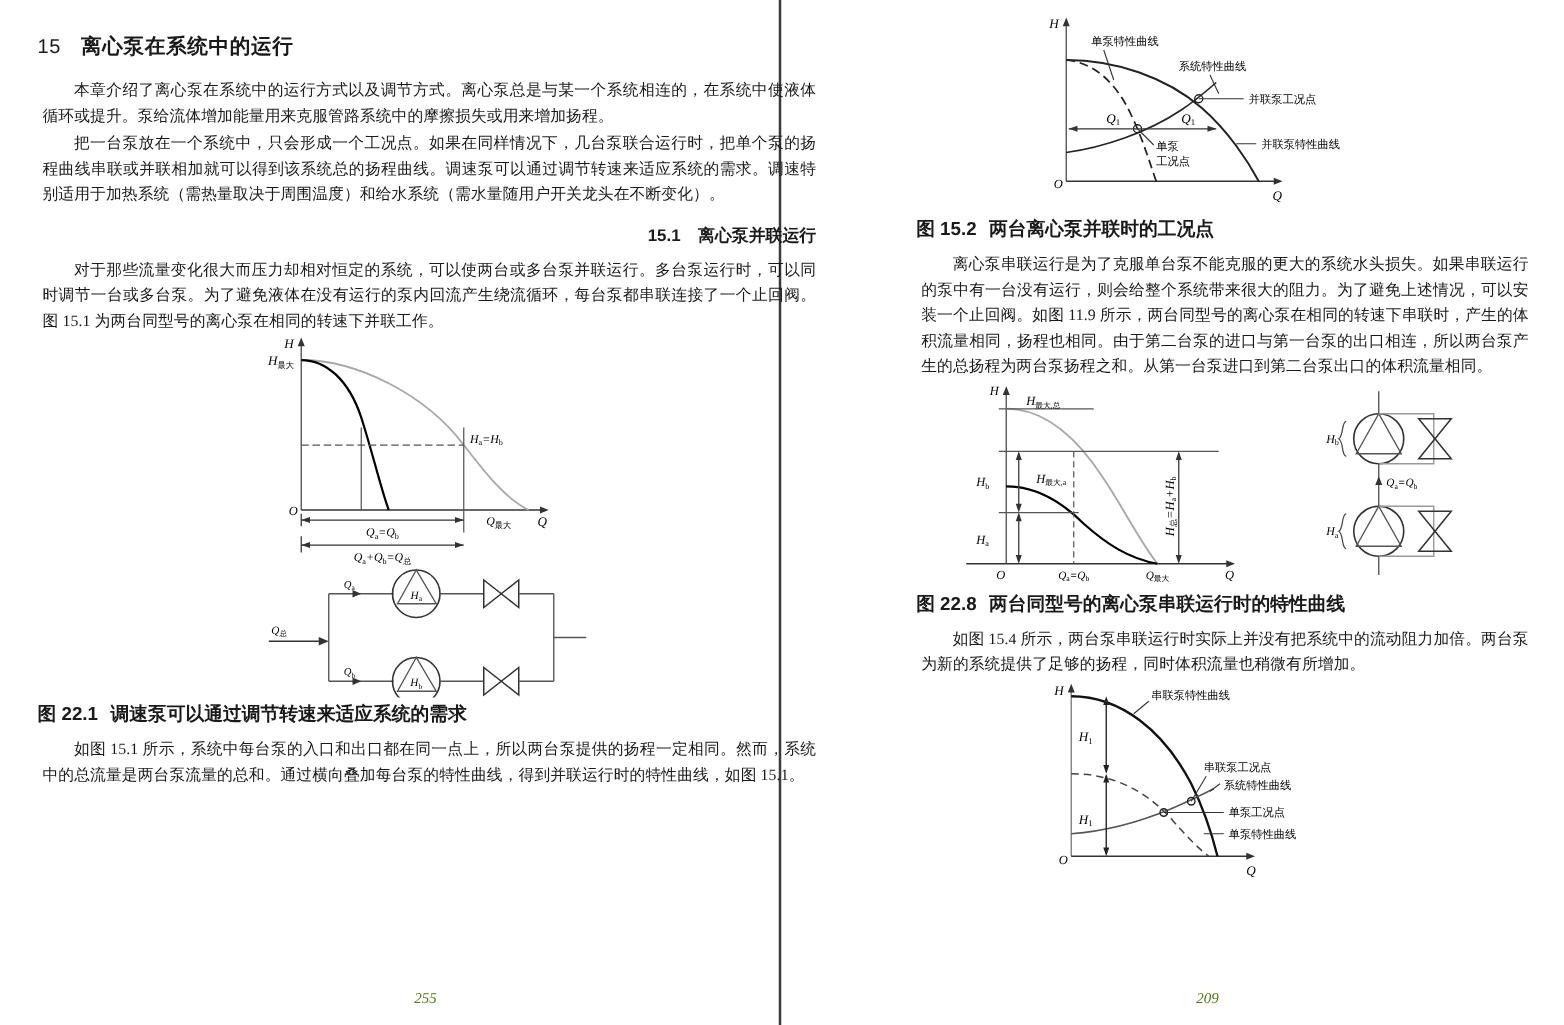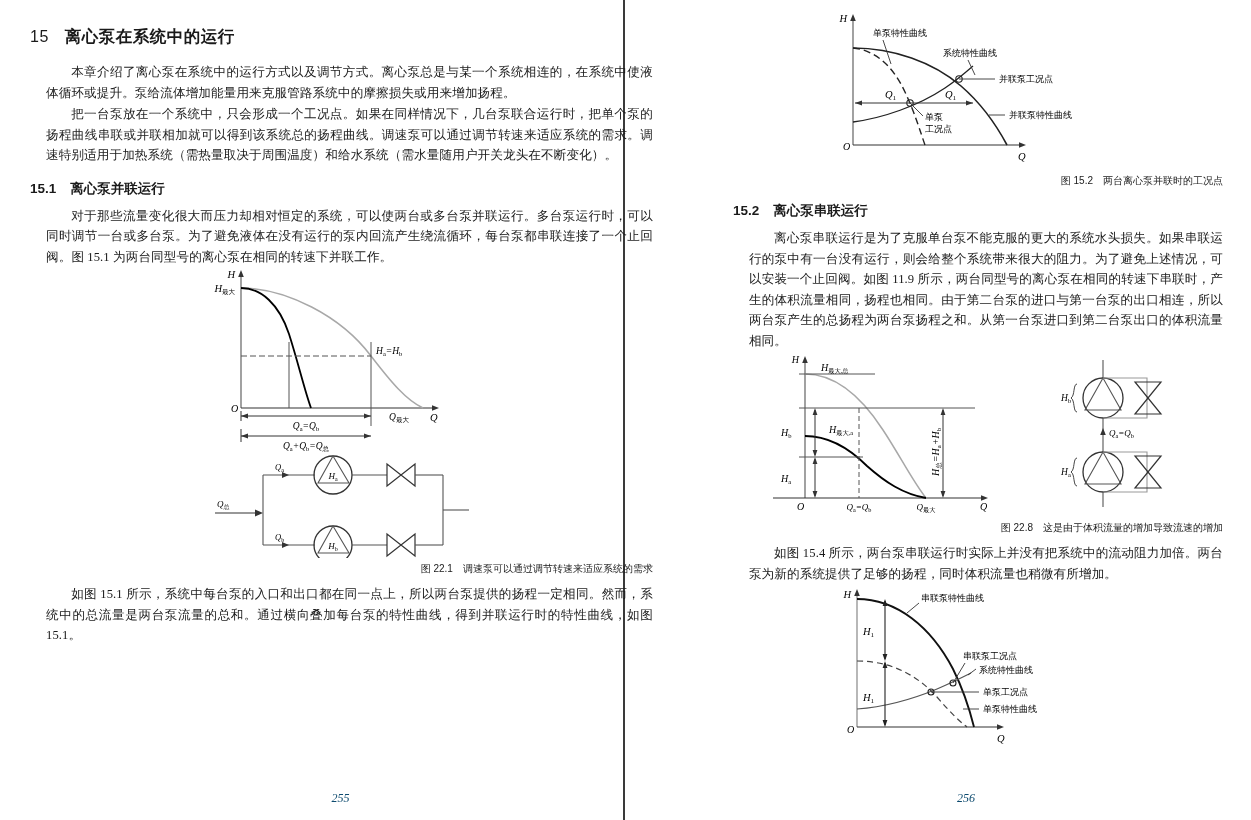--- a/index.html
+++ b/index.html
@@ -23,35 +23,36 @@
   h1.chapter{
     font-family:"Liberation Sans","DejaVu Sans",sans-serif;
     font-size:16.5px;font-weight:bold;
     margin:4px 0 14px 0;letter-spacing:.5px;
   }
   h1.chapter .num{margin-right:16px;font-weight:normal;font-size:16px;}
   h2.section{
     font-family:"Liberation Sans","DejaVu Sans",sans-serif;
     font-size:13.5px;font-weight:bold;
     margin:14px 0 8px 0;
+    text-align:right;
   }
   h2.section .num{margin-right:14px;}
   p.body{
     font-size:12.6px;line-height:20.5px;
-    margin:0 0 1px 16px;text-indent:2em;text-align:justify;
+    margin:0 0 1px 4px;text-indent:2em;text-align:justify;
     letter-spacing:.1px;
   }
   .figcaption{
     font-family:"Liberation Sans","DejaVu Sans",sans-serif;
-    font-size:10px;font-weight:normal;text-align:right;
+    font-size:15px;font-weight:bold;text-align:left;
     margin:4px 0 8px 0;
   }
   .figcaption .cnum{margin-right:10px;}
   .pagenum{
-    position:absolute;bottom:14px;font-style:italic;font-size:12px;color:#0c4a6e;
+    position:absolute;bottom:14px;font-style:italic;font-size:12px;color:#4d7c0f;
   }
   .pagenum.left{left:50%;transform:translateX(-50%);}
   .pagenum.right{left:50%;transform:translateX(-50%);}
   .figwrap{display:flex;justify-content:center;}
   svg{display:block;}
   .fig-txt{font-family:"Liberation Serif","DejaVu Serif",serif;}
 </style>
 </head>
 <body>
 
@@ -197,23 +198,20 @@
         <text x="112" y="122" font-size="9" font-family="'Liberation Sans',sans-serif">工况点</text>
         <text class="fig-txt" x="72" y="88" font-size="10.5" font-style="italic">Q<tspan font-size="7" font-style="normal" dy="2">1</tspan></text>
         <text class="fig-txt" x="132" y="88" font-size="10.5" font-style="italic">Q<tspan font-size="7" font-style="normal" dy="2">1</tspan></text>
       </svg>
     </div>
 
     <div class="figcaption">
       <span class="cnum">图 15.2</span><span>两台离心泵并联时的工况点</span>
     </div>
 
-    <h2 class="section">
-      <span class="num">15.2</span><span>离心泵串联运行</span>
-    </h2>
 
     <p class="body">离心泵串联运行是为了克服单台泵不能克服的更大的系统水头损失。如果串联运行的泵中有一台没有运行，则会给整个系统带来很大的阻力。为了避免上述情况，可以安装一个止回阀。如图 11.9 所示，两台同型号的离心泵在相同的转速下串联时，产生的体积流量相同，扬程也相同。由于第二台泵的进口与第一台泵的出口相连，所以两台泵产生的总扬程为两台泵扬程之和。从第一台泵进口到第二台泵出口的体积流量相同。</p>
 
     <div class="figwrap">
       <svg width="470" height="165" viewBox="0 0 470 165">
 
         <line x1="62" y1="8" x2="62" y2="146" stroke="#555" stroke-width="1.1"></line>
         <polygon points="62,4 59.2,11 64.8,11" fill="#333"></polygon>
         <line x1="30" y1="146" x2="240" y2="146" stroke="#333" stroke-width="1.1"></line>
         <polygon points="245,146 238,143.2 238,148.8" fill="#333"></polygon>
@@ -273,21 +271,21 @@
           <path d="M334,106 C330,106 332,118 328,120 C332,122 330,134 334,134" fill="none" stroke="#444" stroke-width="1"></path>
           <path d="M360,100 L404,100 L404,140 L360,140" fill="none" stroke="#999" stroke-width="1.1"></path>
           <polygon points="392,104 418,104 405,120" fill="none" stroke="#333" stroke-width="1.2"></polygon>
           <polygon points="392,136 418,136 405,120" fill="none" stroke="#333" stroke-width="1.2"></polygon>
           <line x1="360" y1="140" x2="360" y2="155" stroke="#555" stroke-width="1.1"></line>
         </g>
       </svg>
     </div>
 
     <div class="figcaption">
-      <span class="cnum">图 22.8</span><span>这是由于体积流量的增加导致流速的增加</span>
+      <span class="cnum">图 22.8</span><span>两台同型号的离心泵串联运行时的特性曲线</span>
     </div>
 
     <p class="body">如图 15.4 所示，两台泵串联运行时实际上并没有把系统中的流动阻力加倍。两台泵为新的系统提供了足够的扬程，同时体积流量也稍微有所增加。</p>
 
     <div class="figwrap">
       <svg width="330" height="165" viewBox="0 0 330 165">
         <line x1="44" y1="8" x2="44" y2="142" stroke="#888" stroke-width="1.2"></line>
         <polygon points="44,4 41.2,11 46.8,11" fill="#333"></polygon>
         <line x1="44" y1="142" x2="186" y2="142" stroke="#333" stroke-width="1.1"></line>
         <polygon points="191,142 184,139.2 184,144.8" fill="#333"></polygon>
@@ -322,16 +320,16 @@
 
         <text x="108" y="16" font-size="9" font-family="'Liberation Sans',sans-serif">串联泵特性曲线</text>
         <text x="150" y="74" font-size="9" font-family="'Liberation Sans',sans-serif">串联泵工况点</text>
         <text x="166" y="88" font-size="9" font-family="'Liberation Sans',sans-serif">系统特性曲线</text>
         <text x="170" y="110" font-size="9" font-family="'Liberation Sans',sans-serif">单泵工况点</text>
         <text x="170" y="127" font-size="9" font-family="'Liberation Sans',sans-serif">单泵特性曲线</text>
       </svg>
     </div>
 
 
-    <div class="pagenum right">256</div>
+    <div class="pagenum right">209</div>
   </div>
 
 </div>
 
 </body></html>

